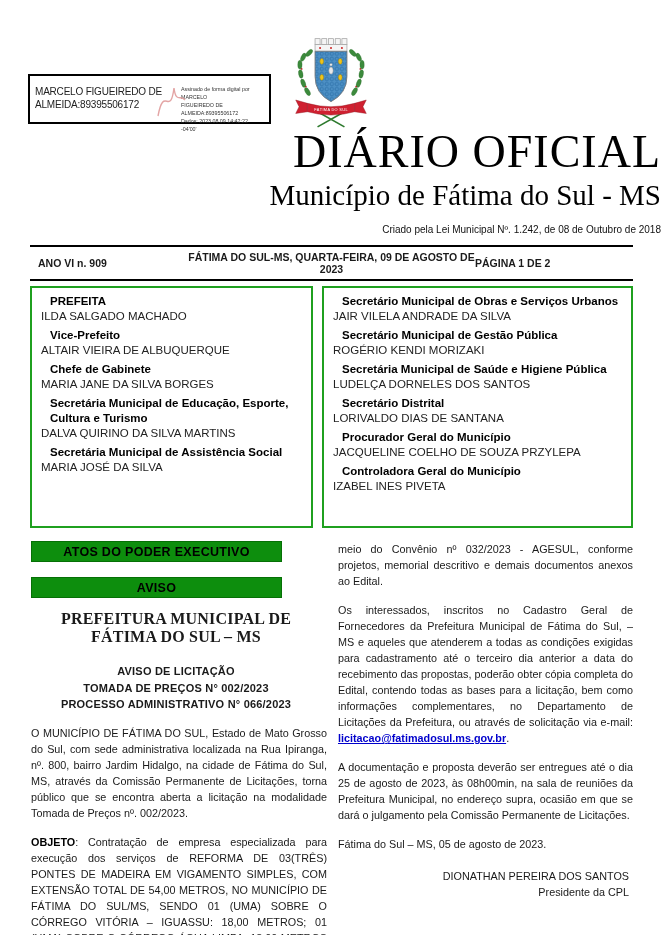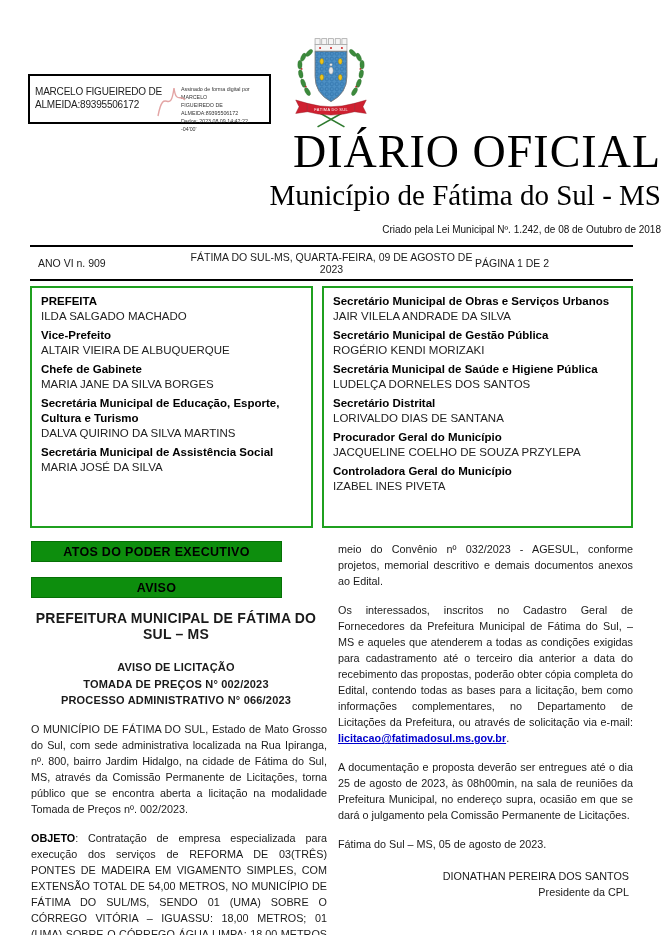--- a/index.html
+++ b/index.html
@@ -20,45 +20,45 @@
   
   .crest { position:absolute; left:50%; transform:translateX(-50%); top:26px; }
   
   .masthead { padding-top:128px; text-align:right; }
   .mast-title { font-family:"Liberation Serif", serif; font-size:46px; line-height:1.05; letter-spacing:1px; color:#000; }
   .mast-sub { font-family:"Liberation Serif", serif; font-size:29px; line-height:1.1; margin-top:4px; color:#000; }
   .mast-created { font-size:10px; margin-top:12px; color:#111; }
   
   .hbar {
     margin:10px 28px 0 30px; border-top:2px solid #000; border-bottom:2px solid #000;
-    display:flex; align-items:center; padding:4px 8px; font-weight:normal; font-size:10.5px;
+    display:flex; align-items:center; padding:4px 8px; font-weight:bold; font-size:10.5px;
   }
   .hbar-left { width:150px; text-align:left; }
   .hbar-center { flex:1; text-align:center; }
   .hbar-right { width:150px; }
   
   .off-row { display:flex; gap:9px; margin:5px 28px 0 30px; }
   .off-box { border:2px solid #1fa01f; height:242px; padding:6px 9px; overflow:hidden; background:#fff; }
   .off-box.left { width:283px; }
   .off-box.right { flex:1; }
-  .off-title { font-weight:bold; font-size:11.5px; line-height:15px; color:#000; margin-top:4px; }
+  .off-title { font-weight:bold; font-size:11.5px; line-height:15px; color:#000; margin-top:4px;margin-left:9px; }
   .off-group:first-child .off-title { margin-top:0; }
   .off-name { font-size:11.5px; line-height:15px; color:#222; }
   
   .cols { display:flex; gap:11px; margin:13px 28px 0 31px; align-items:flex-start; }
   .col-left { width:296px; }
   .col-right { flex:1; }
   .banner {
     width:251px; height:21px; background:#0d8e0d; border:1px solid #067006;
     display:flex; align-items:center; justify-content:center;
     font-weight:bold; font-size:12.5px; letter-spacing:0.3px; color:#000;
   }
   .banner.first { margin-bottom:15px; }
   .banner.second { margin-bottom:12px; }
-  .notice-org { font-weight:bold; font-size:14px; text-align:center; letter-spacing:0.2px; margin:0 6px 17px 0; }
+  .notice-org { font-weight:bold; font-size:16px; text-align:center; letter-spacing:0.2px; margin:0 6px 17px 0;font-family:Liberation Serif, serif; }
   .notice-head { font-weight:bold; font-size:11px; line-height:16.5px; text-align:center; margin:0 6px 12px 0; letter-spacing:0.2px; }
   .para { font-size:10.8px; line-height:16px; text-align:justify; margin-bottom:13px; color:#1a1a1a; }
   .para.cont { text-align-last:justify; }
   .para b { color:#000; }
   .email-link { color:#0000cc; font-weight:bold; text-decoration:underline; cursor:pointer; }
   .dateline { font-size:10.8px; line-height:16px; margin-bottom:16px; }
   .signer { text-align:right; font-size:10.8px; line-height:16px; padding-right:4px; }
 </style>
 </head>
 <body>

